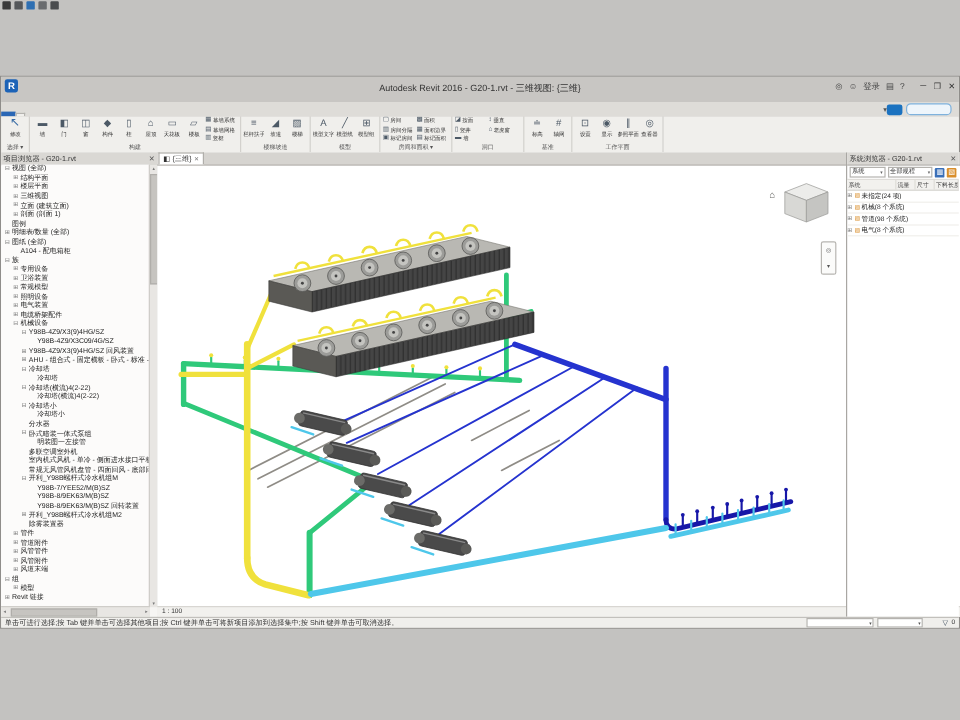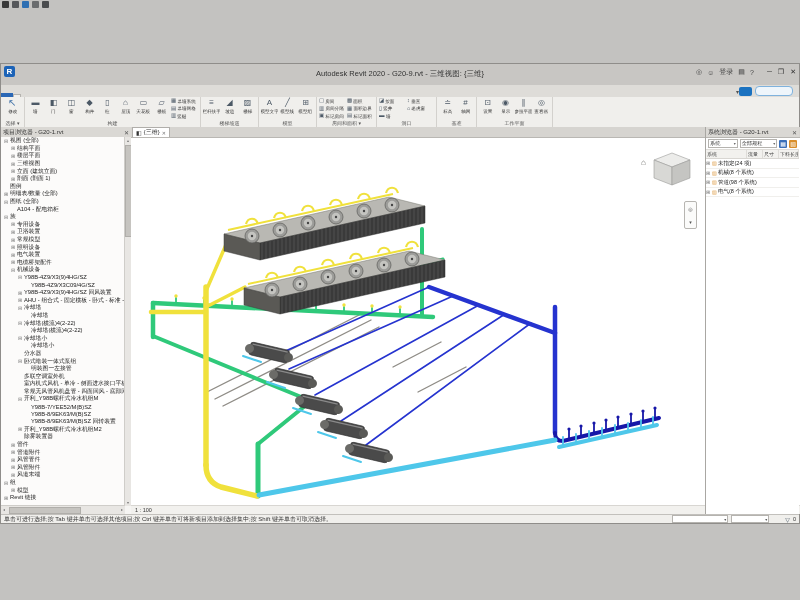--- a/index.html
+++ b/index.html
@@ -127,21 +127,21 @@
           <span class="qicon"></span>
           <span class="qicon"></span>
           <span class="qicon"></span>
           <span class="qicon"></span>
           <span class="qicon"></span>
           <span class="qicon"></span>
           <span class="qicon"></span>
           <span class="qicon"></span>
         </span>
     </div>
-    <div class="abs wtitle">Autodesk Revit 2020 - G20-9.rvt - 三维视图: {三维}</div>
+    <div class="abs wtitle">Autodesk Revit 2016 - G20-1.rvt - 三维视图: {三维}</div>
     <div class="abs infocenter">
       <span>◎</span>
       <span>☺</span>
       <span>登录</span>
       <span>▤</span>
       <span>?</span>
       <span class="winbtns">
         <span>─</span>
         <span>❐</span>
         <span>✕</span>

